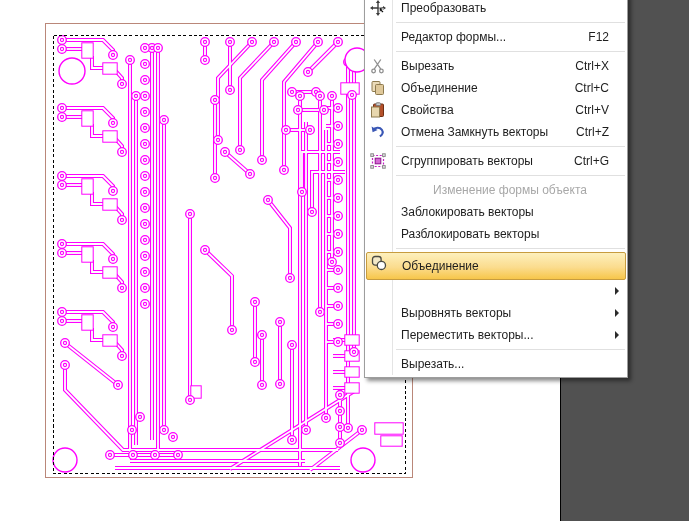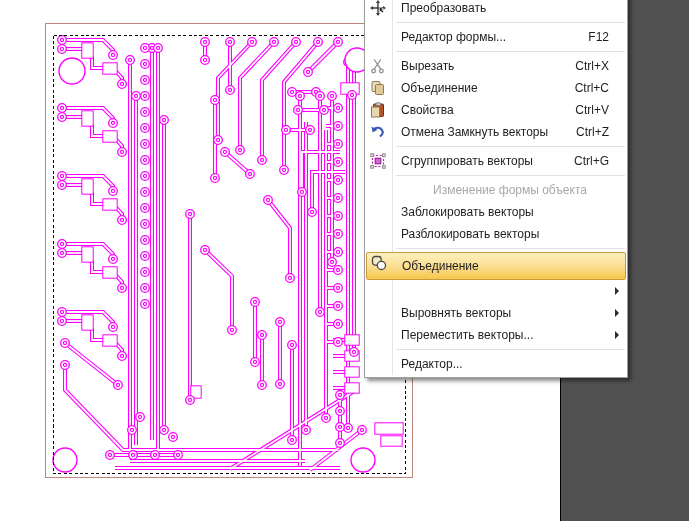--- a/index.html
+++ b/index.html
@@ -617,15 +617,15 @@
     <div class="menu-item">
       <span class="mi-label">Выровнять векторы</span>
       <span class="mi-arrow"></span>
     </div>
     <div class="menu-item">
       <span class="mi-label">Переместить векторы...</span>
       <span class="mi-arrow"></span>
     </div>
     <div class="menu-sep"></div>
     <div class="menu-item">
-      <span class="mi-label">Редактор...</span>
+      <span class="mi-label">Вырезать...</span>
     </div>
   </div>
 
 </body></html>

